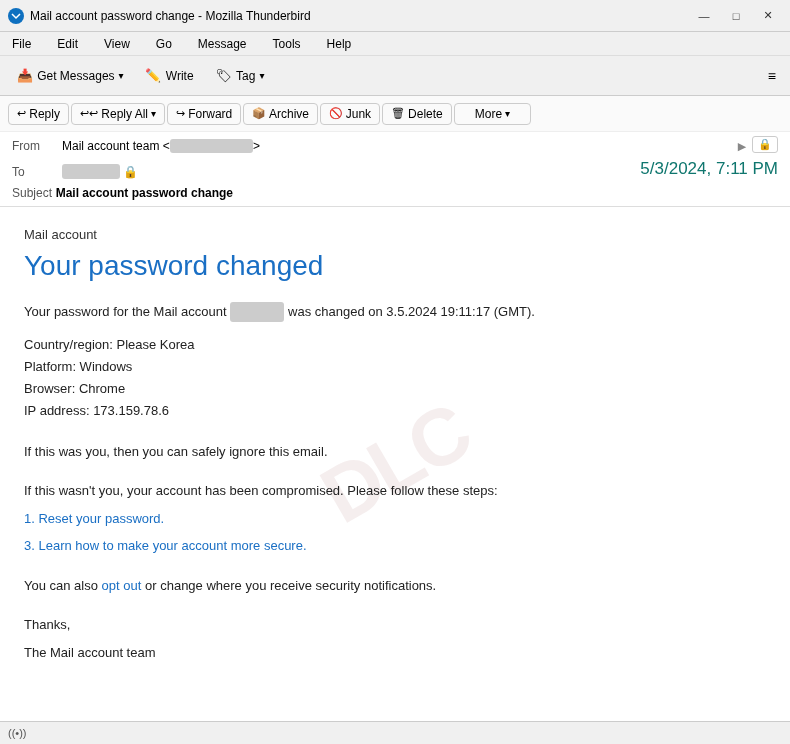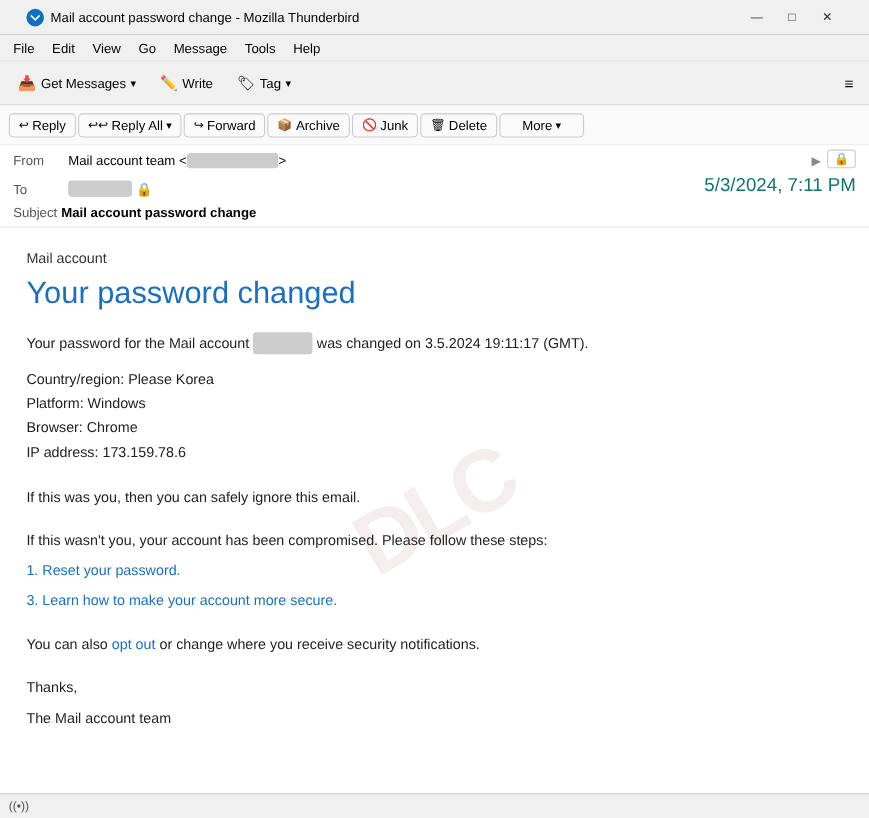--- a/index.html
+++ b/index.html
@@ -11,21 +11,21 @@
       height: 744px;
       overflow: hidden;
     }
 
     
     .title-bar {
       background: #f0f0f0;
       display: flex;
       align-items: center;
       justify-content: space-between;
-      padding: 4px 24px;
+      padding: 4px 8px;
       height: 32px;
       border-bottom: 1px solid #ccc;
     }
     .title-bar-left {
       display: flex;
       align-items: center;
       gap: 6px;
     }
     .app-icon {
       width: 16px;
@@ -60,21 +60,21 @@
       color: #333;
     }
 
     
     .menu-bar {
       background: #f0f0f0;
       display: flex;
       align-items: center;
       padding: 2px 8px;
       height: 24px;
-      gap: 8px;
+      gap: 18px;
       border-bottom: 1px solid #ddd;
     }
     .menu-item {
       font-size: 12px;
       color: #000;
       padding: 2px 4px;
       cursor: pointer;
     }
 
     

